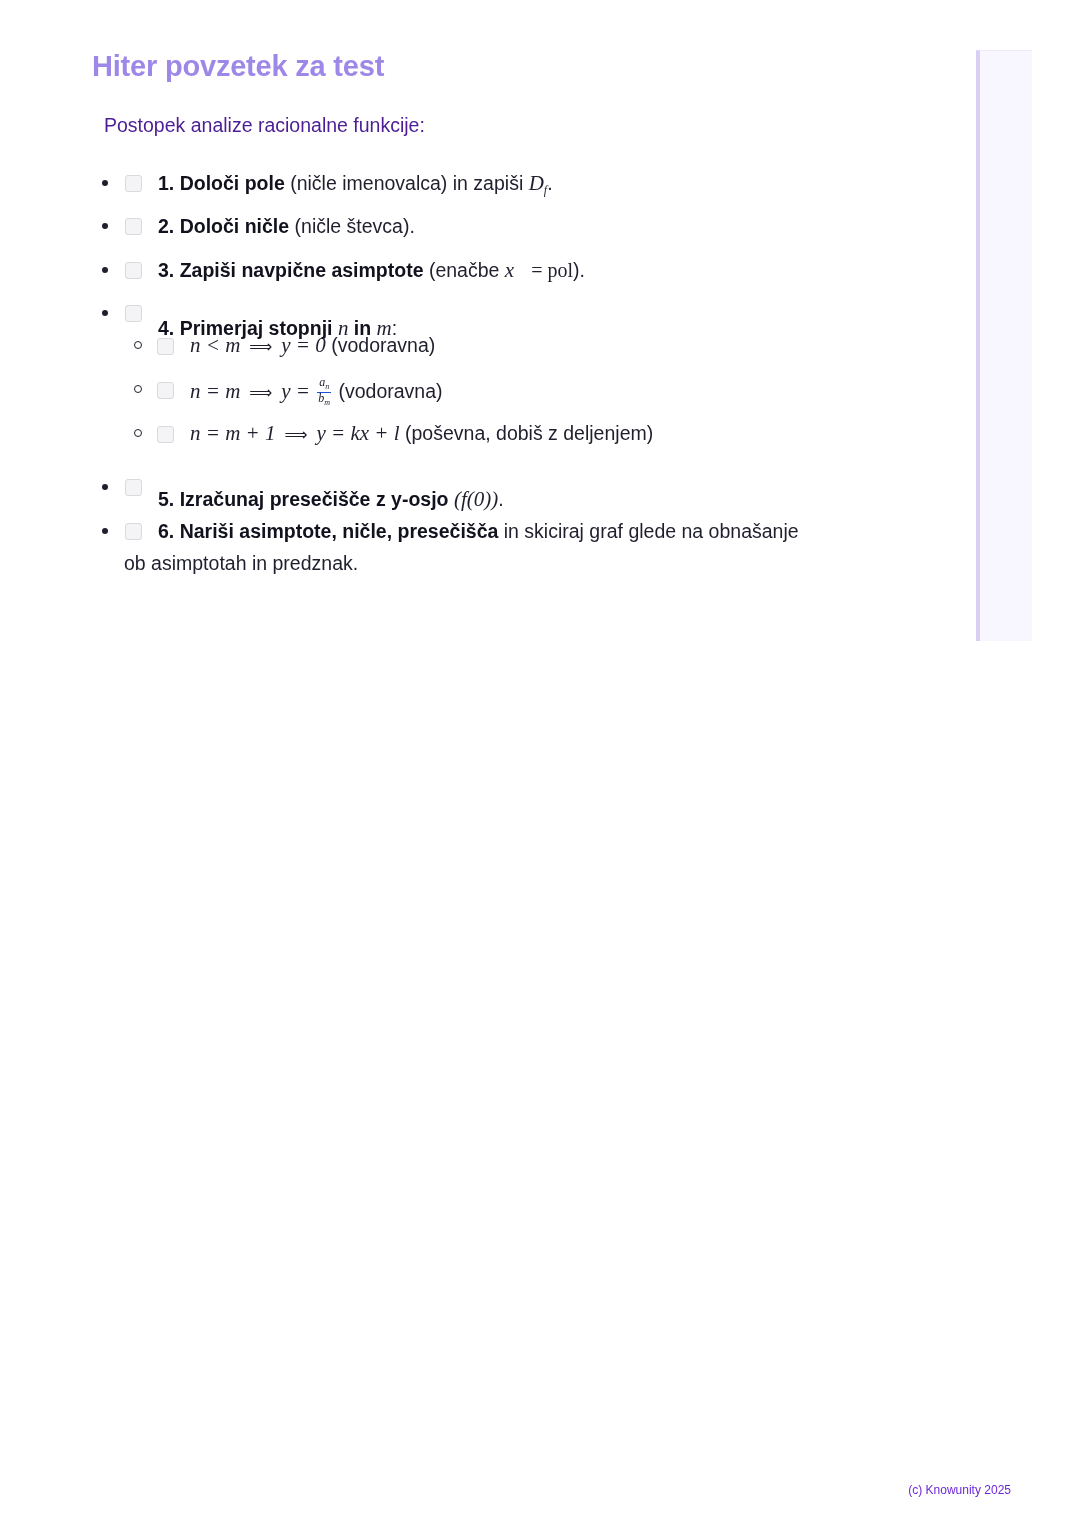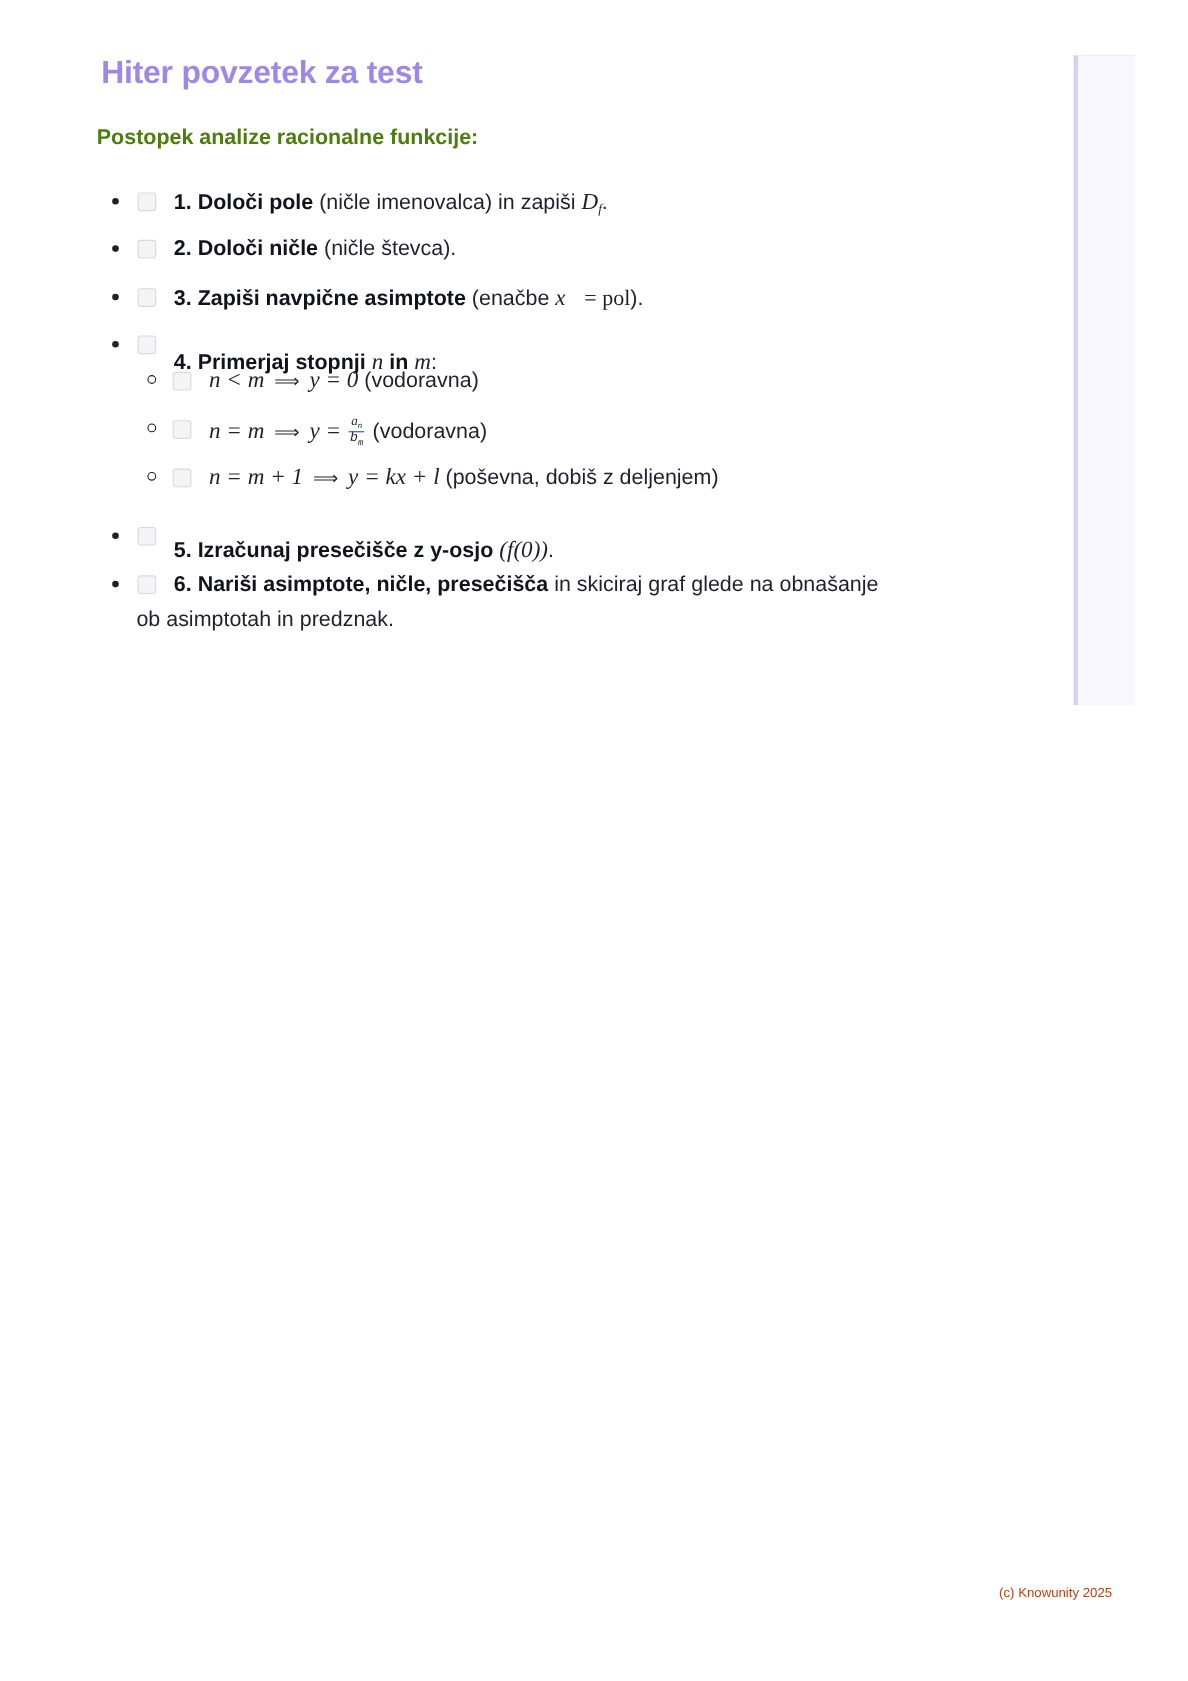--- a/index.html
+++ b/index.html
@@ -13,24 +13,24 @@
     .page-title {
       position: absolute;
       left: 92px; top: 50px;
       font-size: 29px;
       font-weight: bold;
       color: #9d88e8;
       letter-spacing: -0.2px;
     }
     .subtitle {
       position: absolute;
-      left: 88px; top: 114px;
+      left: 104px; top: 114px;
       font-size: 19.5px;
-      font-weight: bold;
-      color: #4d7c0f;
+      font-weight: normal;
+      color: #4c1d95;
     }
     .row {
       position: absolute;
       left: 0;
       font-size: 19.5px;
       line-height: 24px;
       white-space: nowrap;
       color: #1f1f2e;
     }
     .bullet {
@@ -74,35 +74,35 @@
       display: inline-block;
       vertical-align: middle;
       text-align: center;
       font-family: "Liberation Serif", serif;
       font-style: italic;
       font-size: 12px;
       line-height: 11px;
       margin: 0 2px;
     }
     .frac .num { display: block; border-bottom: 1px solid #1d4ed8; padding: 0 1px; }
-    .frac .den { display: block; padding: 0 1px; font-family: Liberation Mono, monospace; }
+    .frac .den { display: block; padding: 0 1px; }
     .frac sub { font-size: 8px; }
     .side-panel {
       position: absolute;
       left: 976px; top: 50px;
       width: 56px; height: 591px;
       background: #f8f6ff;
       border-left: 4px solid #d9cff5;
       border-top: 1px solid #efeafb;
     }
     .footer {
       position: absolute;
-      right: 69px; top: 1441px;
+      right: 69px; top: 1483px;
       font-size: 12px;
-      color: #c2410c;
+      color: #6d28d9;
     }
   </style>
 </head>
 <body>
 
 <h1 class="page-title">Hiter povzetek za test</h1>
 <div class="subtitle">Postopek analize racionalne funkcije:</div>
 
 <div class="row" style="top:171px;">
   <span class="bullet" style="left:102px; top:9px;"></span>

